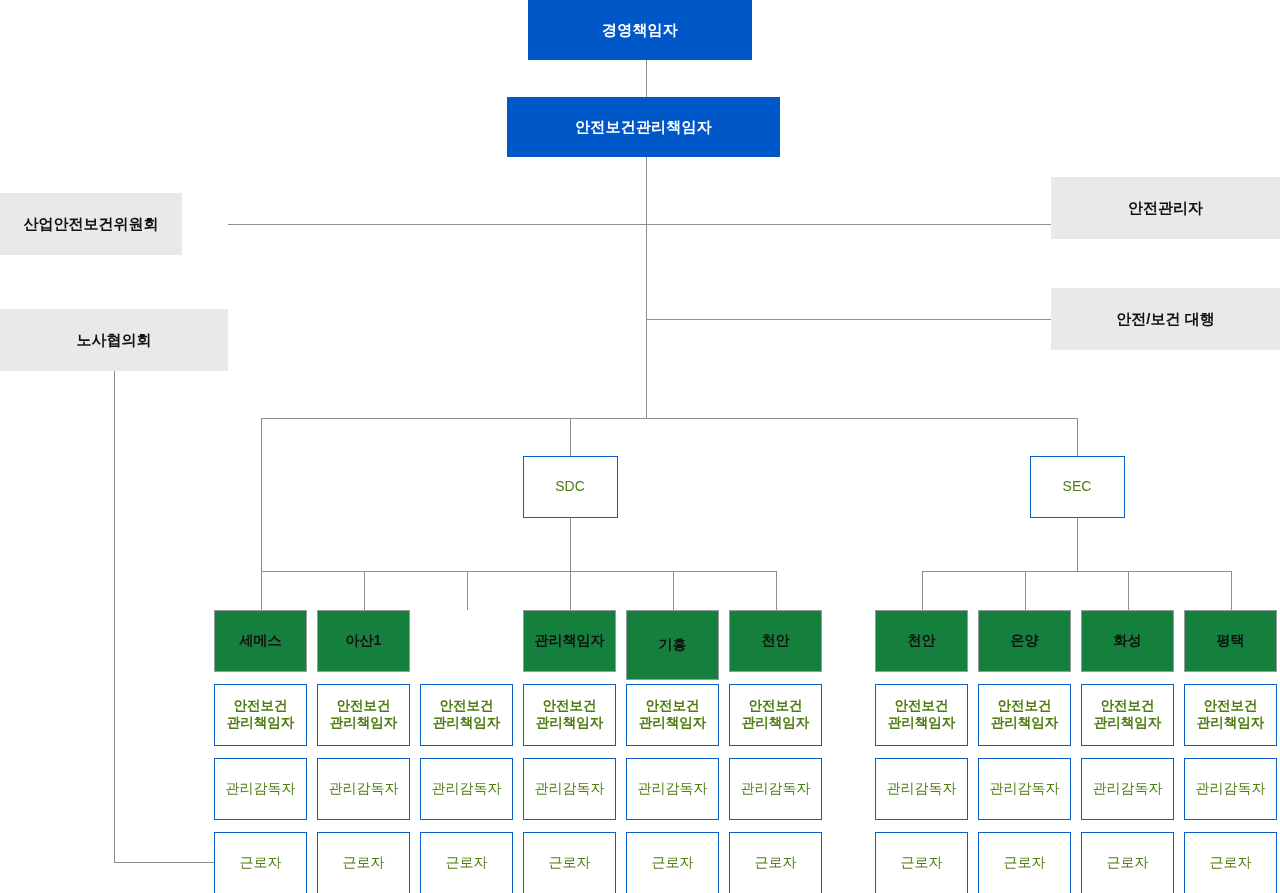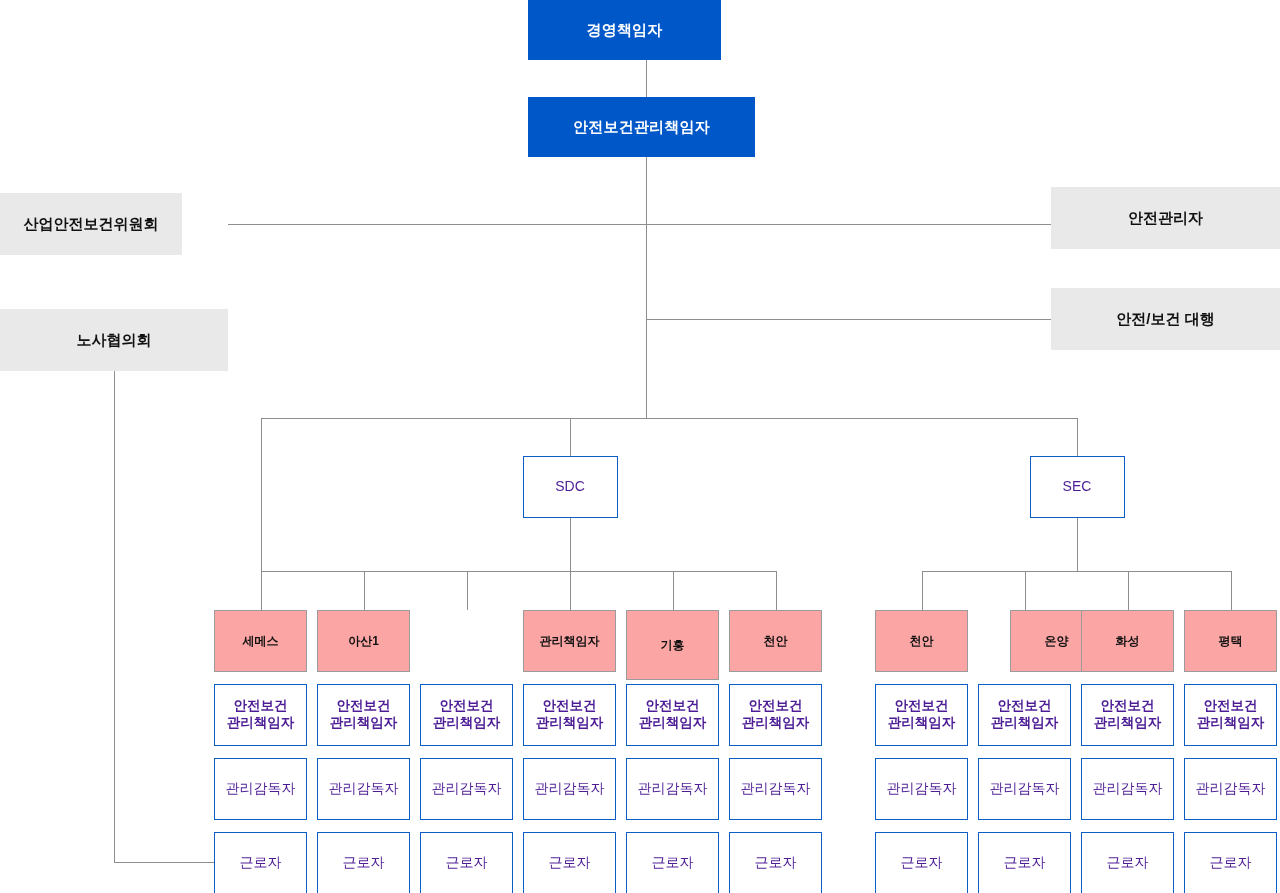--- a/index.html
+++ b/index.html
@@ -40,34 +40,34 @@
   .n-gray {
     background: #e9e9e9;
     color: #111111;
     font-weight: bold;
     font-size: 15px;
   }
   
   .n-blue-outline {
     background: #ffffff;
     border: 1.5px solid #0B5FC4;
-    color: #4c1d95;
+    color: #4d7c0f;
     font-size: 14px;
   }
   .n-blue-outline.bold {
     font-weight: bold;
     font-size: 13.5px;
   }
   
   .n-gray-outline {
-    background: #fca5a5;
+    background: #15803d;
     border: 1.2px solid #9b9b9b;
     color: #111111;
     font-weight: bold;
-    font-size: 12px;
+    font-size: 14px;
     text-align: right;
   }
   
   .line {
     position: absolute;
     background: #8d8d8d;
     z-index: 1;
   }
   .line.v { width: 1px; }
   .line.h { height: 1px; }
@@ -93,25 +93,25 @@
     <div class="line v" style="left: 363.5px; top: 571px; height: 39px;"></div>
     <div class="line v" style="left: 466.5px; top: 571px; height: 39px;"></div>
     <div class="line v" style="left: 569.5px; top: 571px; height: 39px;"></div>
     <div class="line v" style="left: 672.5px; top: 571px; height: 39px;"></div>
     <div class="line v" style="left: 775.5px; top: 571px; height: 39px;"></div>
     <div class="line h" style="left: 921.5px; top: 571px; width: 309px;"></div>
     <div class="line v" style="left: 921.5px; top: 571px; height: 39px;"></div>
     <div class="line v" style="left: 1024.5px; top: 571px; height: 39px;"></div>
     <div class="line v" style="left: 1127.5px; top: 571px; height: 39px;"></div>
     <div class="line v" style="left: 1230.5px; top: 571px; height: 39px;"></div>
-    <div class="node n-primary" style="left: 528px; top: 0px; width: 193px; height: 60px;">경영책임자</div>
-    <div class="node n-primary" style="left: 528px; top: 97px; width: 227px; height: 60px;">안전보건관리책임자</div>
+    <div class="node n-primary" style="left: 528px; top: 0px; width: 224px; height: 60px;">경영책임자</div>
+    <div class="node n-primary" style="left: 507px; top: 97px; width: 273px; height: 60px;">안전보건관리책임자</div>
     <div class="node n-gray" style="left: 0px; top: 193px; width: 182px; height: 62px;">산업안전보건위원회</div>
     <div class="node n-gray" style="left: 0px; top: 288px; width: 228px; height: 62px; margin-top: 21px;">노사협의회</div>
-    <div class="node n-gray" style="left: 1051px; top: 187px; width: 229px; height: 62px;">안전관리자</div>
+    <div class="node n-gray" style="left: 1051px; top: 177px; width: 229px; height: 62px;">안전관리자</div>
     <div class="node n-gray" style="left: 1051px; top: 288px; width: 229px; height: 62px;">안전/보건 대행</div>
     <div class="node n-blue-outline" style="left: 522.5px; top: 456px; width: 95px; height: 62px;">SDC</div>
     <div class="node n-blue-outline" style="left: 1029.5px; top: 456px; width: 95px; height: 62px;">SEC</div>
     <div class="node n-gray-outline" style="left: 214px; top: 610px; width: 93px; height: 62px;">세메스</div>
     <div class="node n-blue-outline bold" style="left: 214px; top: 684px; width: 93px; height: 62px;">안전보건<br>관리책임자</div>
     <div class="node n-blue-outline" style="left: 214px; top: 758px; width: 93px; height: 62px;">관리감독자</div>
     <div class="node n-blue-outline" style="left: 214px; top: 832px; width: 93px; height: 62px;">근로자</div>
     <div class="node n-gray-outline" style="left: 317px; top: 610px; width: 93px; height: 62px;">아산1</div>
     <div class="node n-blue-outline bold" style="left: 317px; top: 684px; width: 93px; height: 62px;">안전보건<br>관리책임자</div>
     <div class="node n-blue-outline" style="left: 317px; top: 758px; width: 93px; height: 62px;">관리감독자</div>
@@ -128,21 +128,21 @@
     <div class="node n-blue-outline" style="left: 626px; top: 758px; width: 93px; height: 62px;">관리감독자</div>
     <div class="node n-blue-outline" style="left: 626px; top: 832px; width: 93px; height: 62px;">근로자</div>
     <div class="node n-gray-outline" style="left: 729px; top: 610px; width: 93px; height: 62px;">천안</div>
     <div class="node n-blue-outline bold" style="left: 729px; top: 684px; width: 93px; height: 62px;">안전보건<br>관리책임자</div>
     <div class="node n-blue-outline" style="left: 729px; top: 758px; width: 93px; height: 62px;">관리감독자</div>
     <div class="node n-blue-outline" style="left: 729px; top: 832px; width: 93px; height: 62px;">근로자</div>
     <div class="node n-gray-outline" style="left: 875px; top: 610px; width: 93px; height: 62px;">천안</div>
     <div class="node n-blue-outline bold" style="left: 875px; top: 684px; width: 93px; height: 62px;">안전보건<br>관리책임자</div>
     <div class="node n-blue-outline" style="left: 875px; top: 758px; width: 93px; height: 62px;">관리감독자</div>
     <div class="node n-blue-outline" style="left: 875px; top: 832px; width: 93px; height: 62px;">근로자</div>
-    <div class="node n-gray-outline" style="left: 978px; top: 610px; width: 93px; height: 62px; margin-left: 32px;">온양</div>
+    <div class="node n-gray-outline" style="left: 978px; top: 610px; width: 93px; height: 62px;">온양</div>
     <div class="node n-blue-outline bold" style="left: 978px; top: 684px; width: 93px; height: 62px;">안전보건<br>관리책임자</div>
     <div class="node n-blue-outline" style="left: 978px; top: 758px; width: 93px; height: 62px;">관리감독자</div>
     <div class="node n-blue-outline" style="left: 978px; top: 832px; width: 93px; height: 62px;">근로자</div>
     <div class="node n-gray-outline" style="left: 1081px; top: 610px; width: 93px; height: 62px;">화성</div>
     <div class="node n-blue-outline bold" style="left: 1081px; top: 684px; width: 93px; height: 62px;">안전보건<br>관리책임자</div>
     <div class="node n-blue-outline" style="left: 1081px; top: 758px; width: 93px; height: 62px;">관리감독자</div>
     <div class="node n-blue-outline" style="left: 1081px; top: 832px; width: 93px; height: 62px;">근로자</div>
     <div class="node n-gray-outline" style="left: 1184px; top: 610px; width: 93px; height: 62px;">평택</div>
     <div class="node n-blue-outline bold" style="left: 1184px; top: 684px; width: 93px; height: 62px;">안전보건<br>관리책임자</div>
     <div class="node n-blue-outline" style="left: 1184px; top: 758px; width: 93px; height: 62px;">관리감독자</div>

